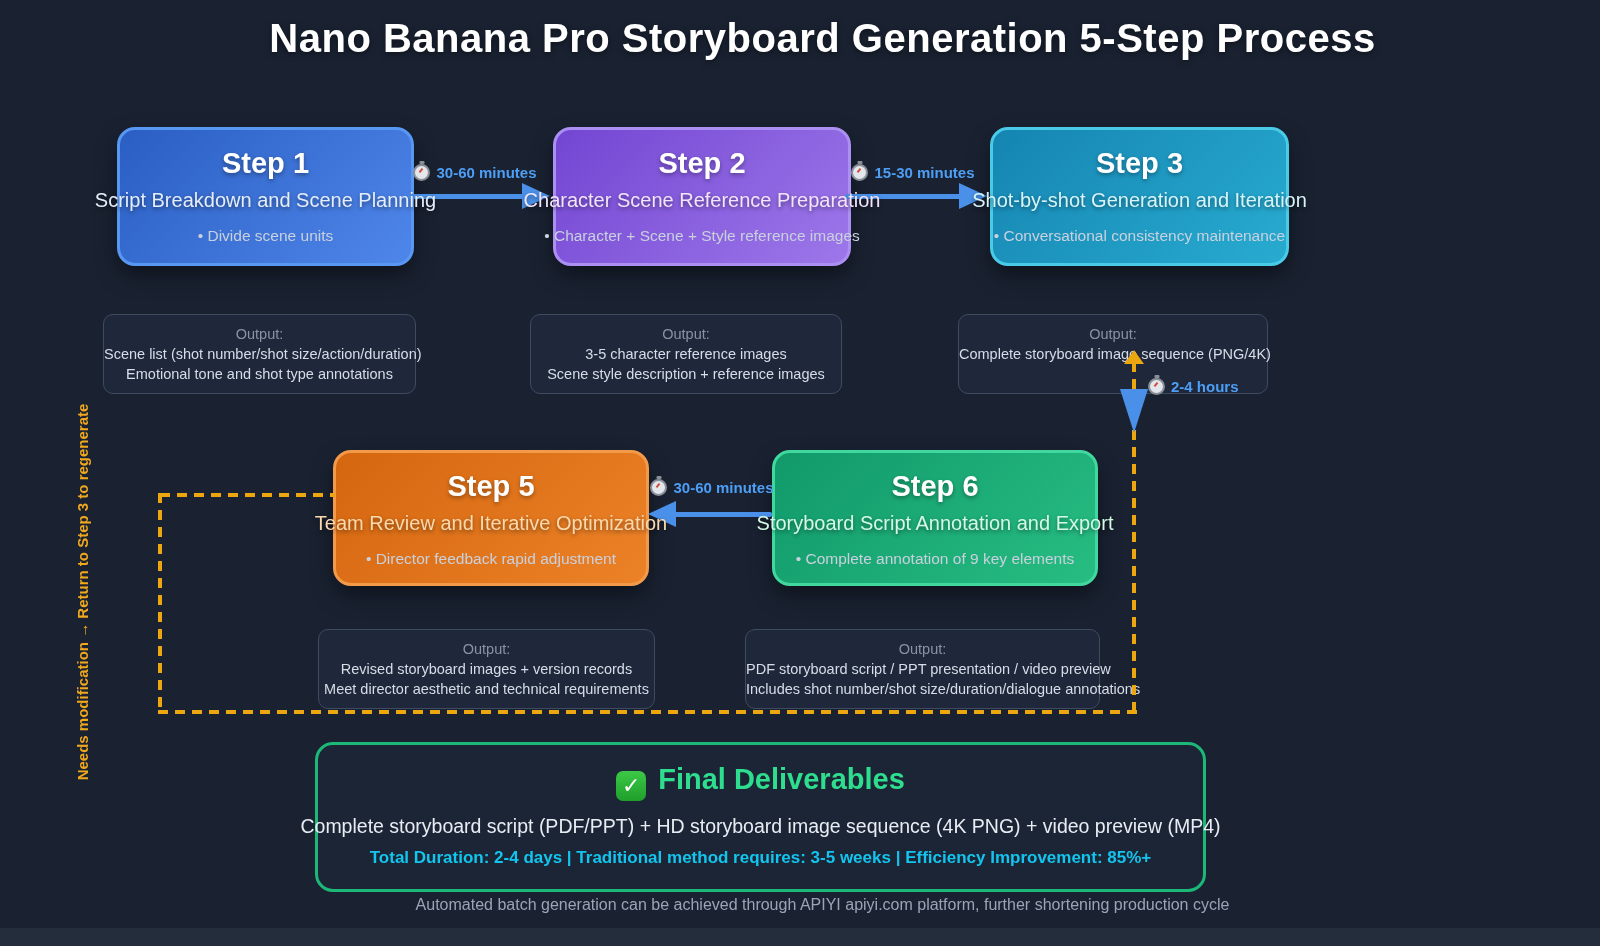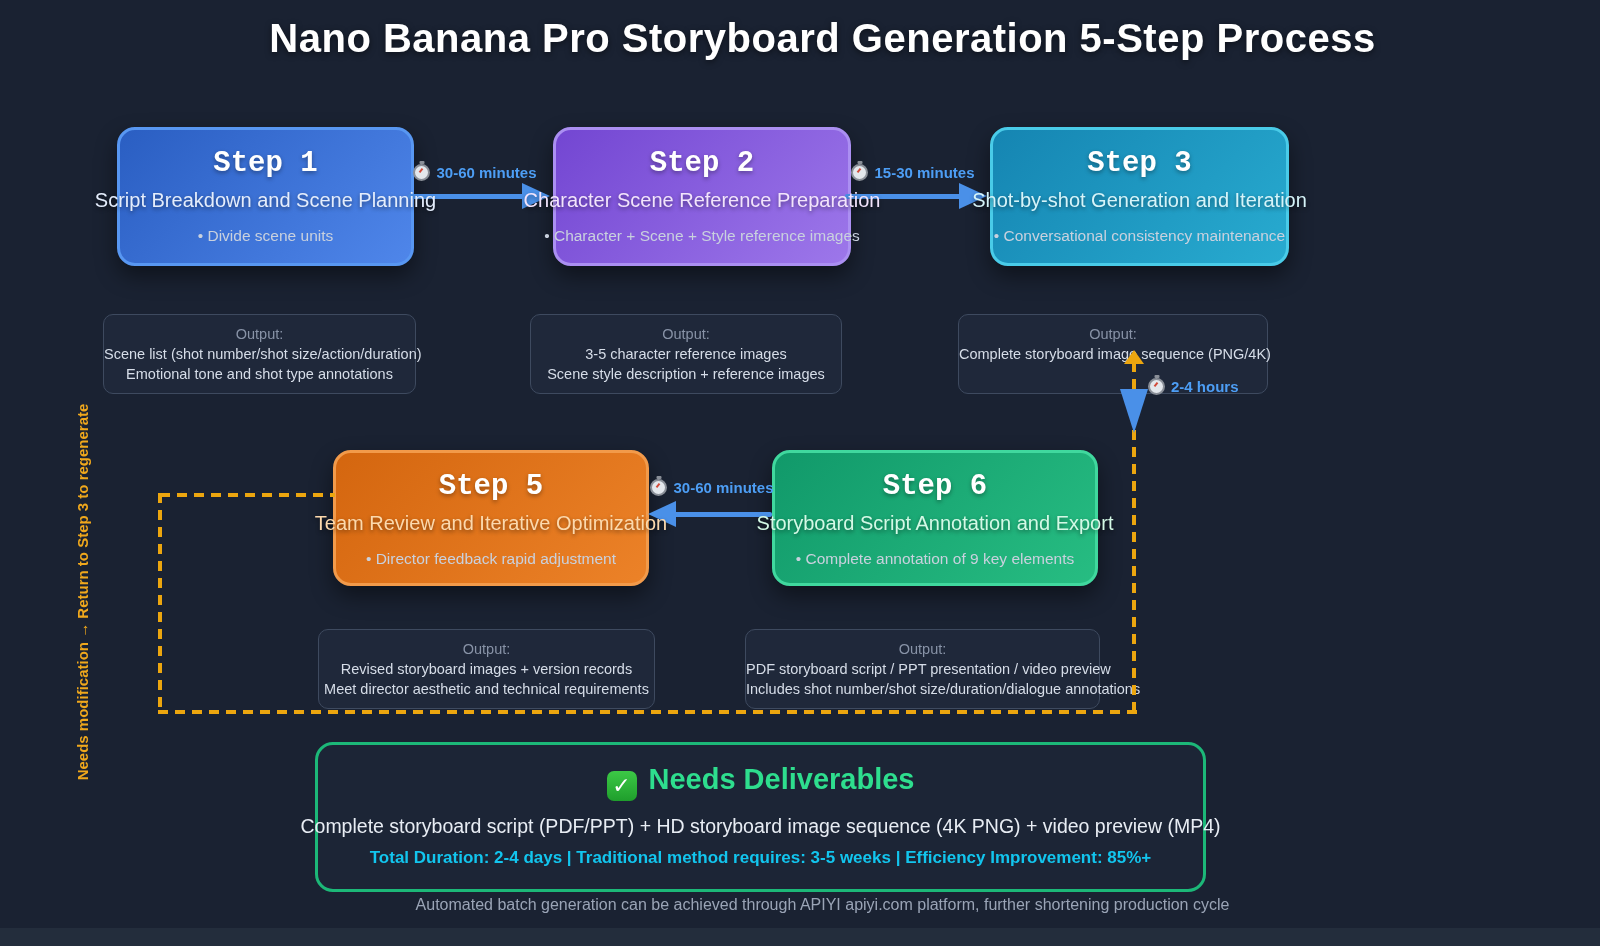--- a/index.html
+++ b/index.html
@@ -15,21 +15,21 @@
     font-size:40px;font-weight:700;color:#fff;letter-spacing:.5px;
     text-shadow:0 2px 6px rgba(0,0,0,.5);
   }
   
   .step-box{
     position:absolute;border:3px solid #fff;border-radius:18px;
     box-shadow:0 10px 22px rgba(0,0,0,.45);
   }
   .step-title{
     position:absolute;top:17px;left:0;width:100%;text-align:center;
-    font-size:29px;font-weight:700;color:#fff;text-shadow:0 2px 4px rgba(0,0,0,.35);font-family:Liberation Mono, monospace;
+    font-size:29px;font-weight:700;color:#fff;text-shadow:0 2px 4px rgba(0,0,0,.35);
   }
   .step-sub{
     position:absolute;top:59px;left:50%;transform:translateX(-50%);
     white-space:nowrap;font-size:20px;font-weight:400;
     text-shadow:0 2px 4px rgba(0,0,0,.45);z-index:5;
   }
   .step-bullet{
     position:absolute;top:97px;left:50%;transform:translateX(-50%);
     white-space:nowrap;font-size:15.5px;color:#c9d1de;z-index:5;
   }
@@ -188,21 +188,21 @@
     <div class="out-line">Meet director aesthetic and technical requirements</div>
   </div>
   <div class="out-box" style="left:745px;top:585px;width:355px;">
     <div class="out-label">Output:</div>
     <div class="out-line">PDF storyboard script / PPT presentation / video preview</div>
     <div class="out-line">Includes shot number/shot size/duration/dialogue annotations</div>
   </div>
 
   <div class="final-box" style="left:315px;top:742px;width:885px;height:144px;">
     <div class="final-title">
-      <span class="check-icon">✓</span><span>Needs Deliverables</span>
+      <span class="check-icon">✓</span><span>Final Deliverables</span>
     </div>
     <div class="final-desc">Complete storyboard script (PDF/PPT) + HD storyboard image sequence (4K PNG) + video preview (MP4)</div>
     <div class="final-stats">Total Duration: 2-4 days | Traditional method requires: 3-5 weeks | Efficiency Improvement: 85%+</div>
   </div>
 
   <div class="footer-note">Automated batch generation can be achieved through APIYI apiyi.com platform, further shortening production cycle</div>
   <div class="bottom-strip"></div>
 
 </div>
 

